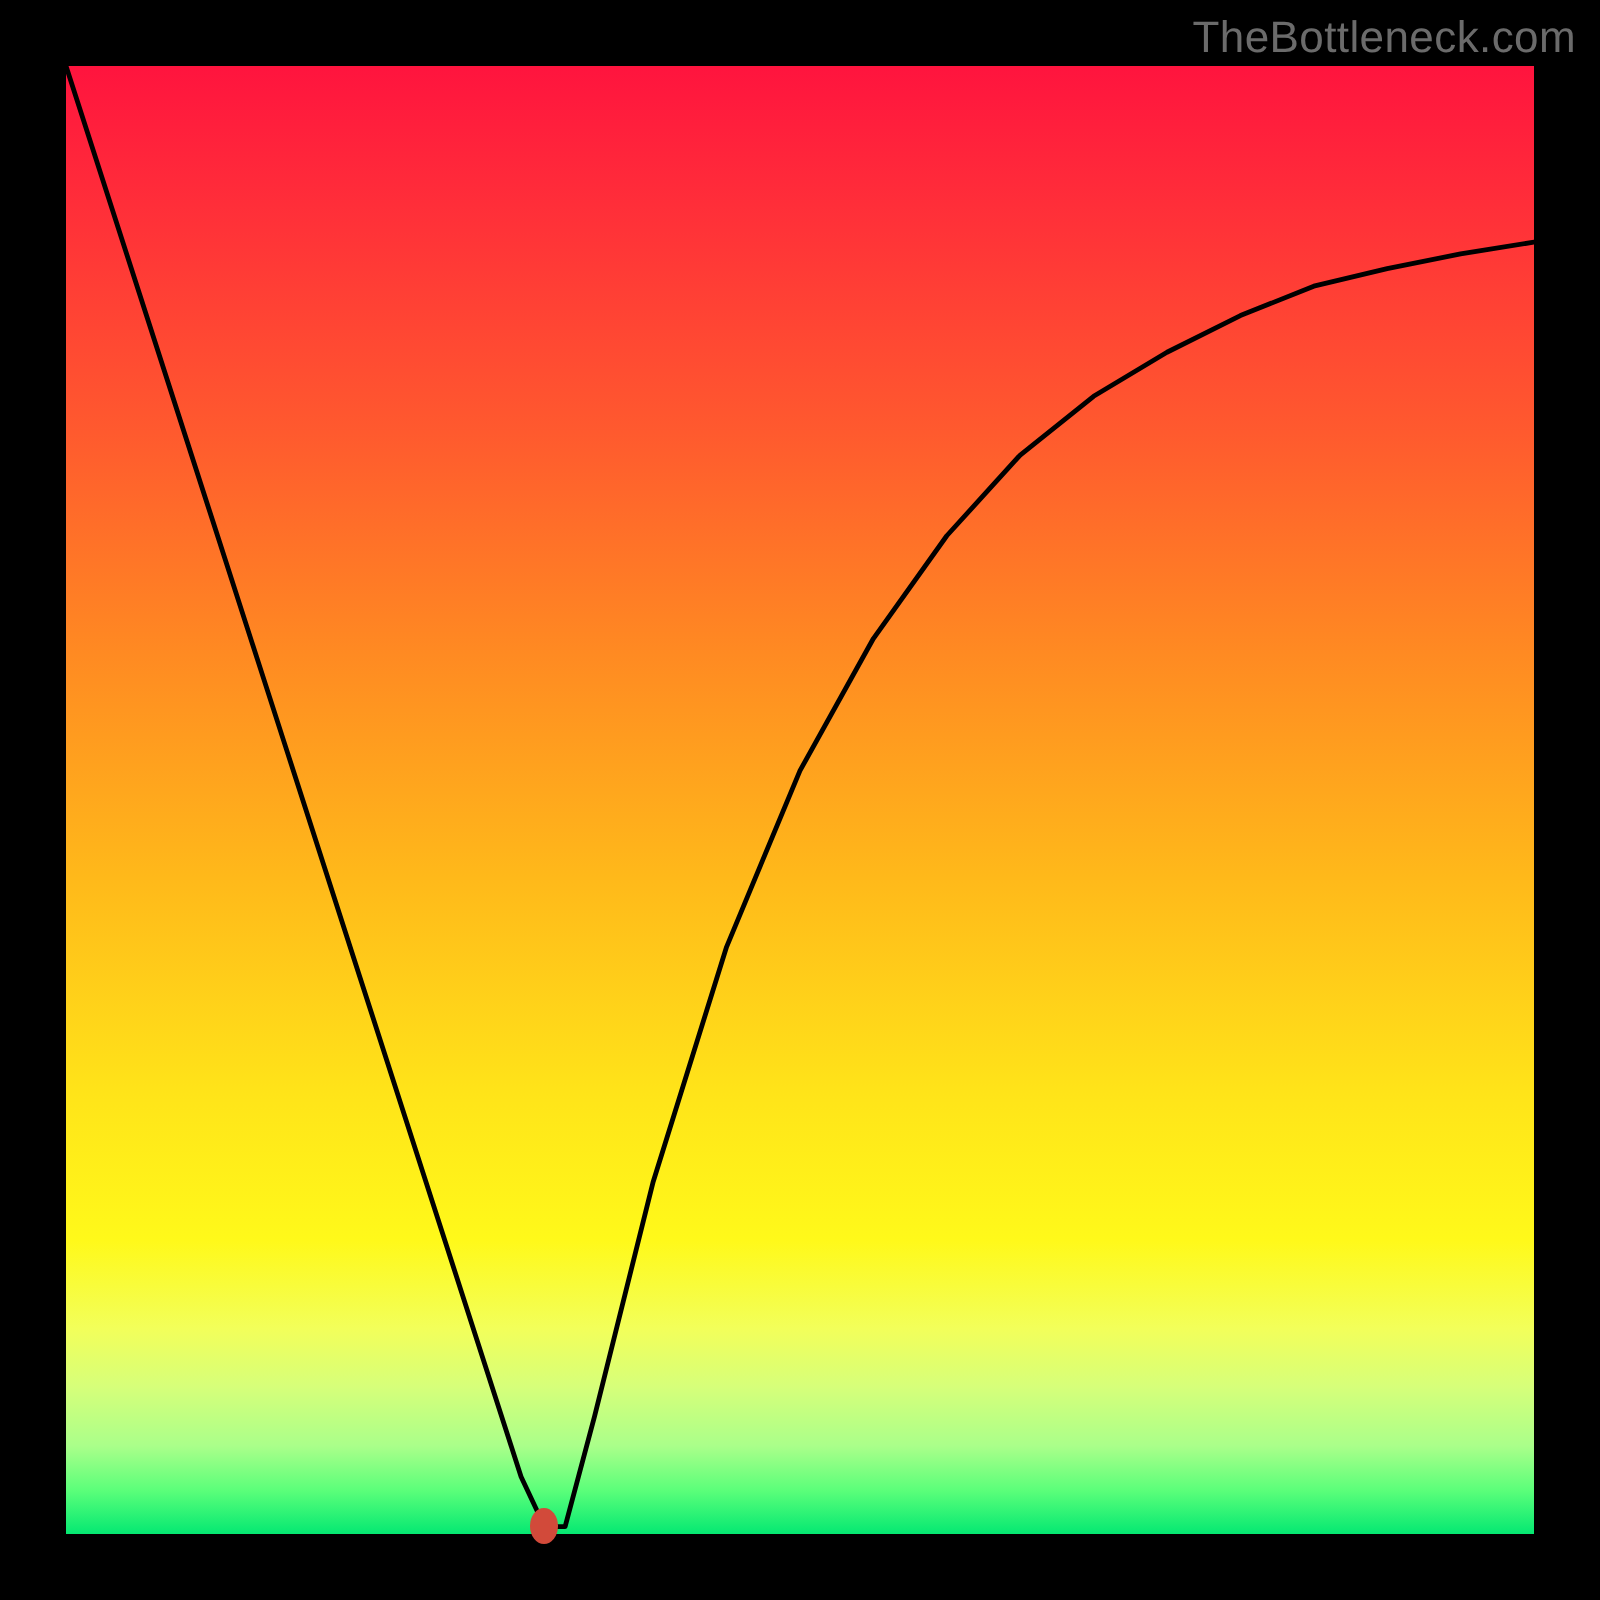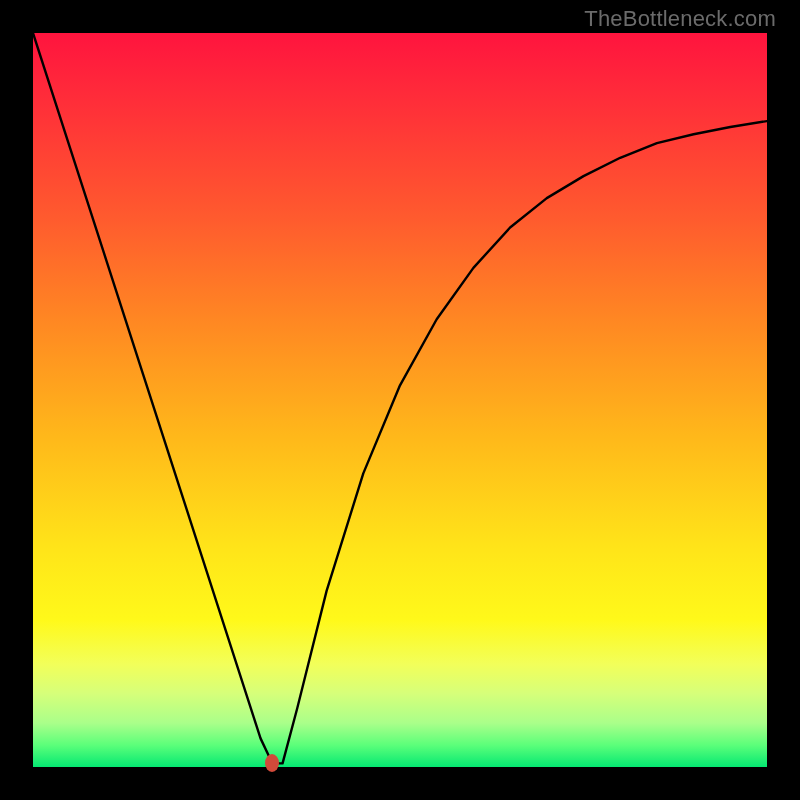--- a/index.html
+++ b/index.html
@@ -43,21 +43,21 @@
   .curve-layer {
     position: absolute;
     left: 0;
     top: 0;
     width: 734px;
     height: 734px;
   }
   .watermark {
     position: absolute;
     top: 6px;
-    right: 24px;
+    right: 12px;
     color: #6b6b6b;
     font-size: 22px;
     font-weight: 500;
     letter-spacing: 0.2px;
     user-select: none;
   }
   .dot {
     position: absolute;
     width: 14px;
     height: 18px;

